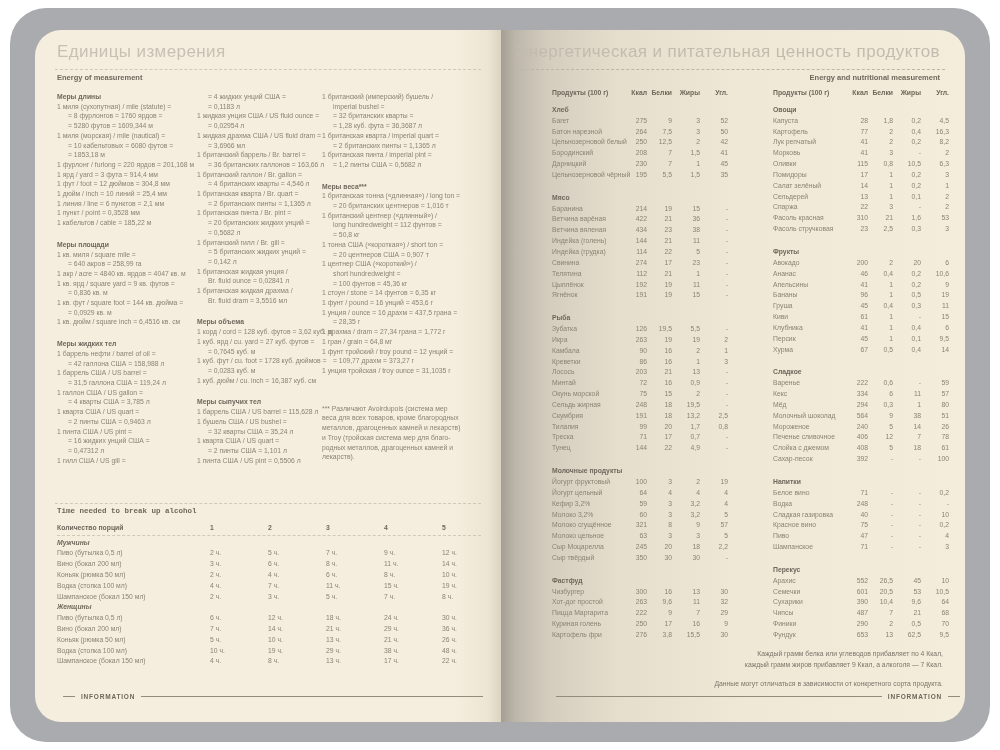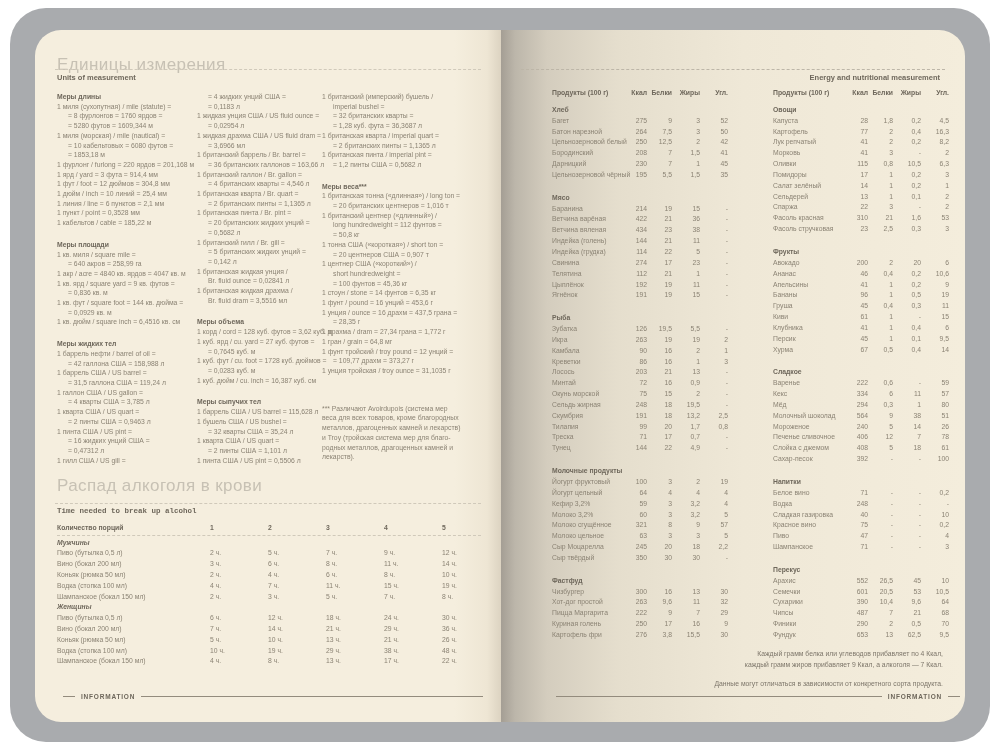--- a/index.html
+++ b/index.html
@@ -42,23 +42,23 @@
   .fline{border-top:1px solid #938b7d;height:0;}
   .fline.short{width:12px;}
   .fline.long{flex:1;}
 </style>
 </head>
 <body>
 
 <div class="cover"></div>
 
 <div class="page page-left">
-  <div class="big-title" style="left:22px;top:12px;margin-top:13px;">Единицы измерения</div>
+  <div class="big-title" style="left:22px;top:12px;">Единицы измерения</div>
   <div class="rule" style="left:20px;top:39px;width:426px;"></div>
-  <div class="sub" style="left:22px;top:43px;">Units of measurement</div>
+  <div class="sub" style="left:22px;top:43px;">Energy of measurement</div>
 
   <div class="mcol" style="left:22px;width:140px;">
       <div class="s">Меры длины</div>
       <div>1 миля (сухопутная) / mile (statute) =</div>
       <div class="c">= 8 фурлонгов = 1760 ярдов =</div>
       <div class="c">= 5280 футов = 1609,344 м</div>
       <div>1 миля (морская) / mile (nautical) =</div>
       <div class="c">= 10 кабельтовых = 6080 футов =</div>
       <div class="c">= 1853,18 м</div>
       <div>1 фурлонг / furlong = 220 ярдов = 201,168 м</div>
@@ -159,21 +159,20 @@
       <div class="c">= 109,77 драхм = 373,27 г</div>
       <div>1 унция тройская / troy ounce = 31,1035 г</div>
       <div class="N">*** Различают Avoirdupois (система мер</div>
       <div>веса для всех товаров, кроме благородных</div>
       <div>металлов, драгоценных камней и лекарств)</div>
       <div>и Troy (тройская система мер для благо-</div>
       <div>родных металлов, драгоценных камней и</div>
       <div>лекарств).</div>
     </div>
 
-  <div class="big-title" style="left:22px;top:446px;">Распад алкоголя в крови</div>
   <div class="rule" style="left:20px;top:473px;width:426px;"></div>
   <div class="sub" style="left:22px;top:477px;font-family:Liberation Mono, monospace;">Time needed to break up alcohol</div>
 
   <div class="alc" id="alc-table">
       <div class="alc-row alc-head">
         <div>Количество порций</div>
         <div>1</div>
         <div>2</div>
         <div>3</div>
         <div>4</div>
@@ -265,20 +264,21 @@
     </div>
 
   <div class="footer" style="left:28px;width:420px;">
     <div class="fline short"></div>
     <span>INFORMATION</span>
     <div class="fline long"></div>
   </div>
 </div>
 
 <div class="page page-right">
+  <div class="big-title" style="right:25px;top:12px;color:#c2bcaf;">Энергетическая и питательная ценность продуктов</div>
   <div class="rule" style="left:20px;top:39px;width:424px;"></div>
   <div class="sub" style="right:25px;top:43px;">Energy and nutritional measurement</div>
 
   <div class="food-table" style="left:51px;">
       <div class="food-row food-head">
         <div>Продукты (100 г)</div>
         <div class="num">Ккал</div>
         <div class="num">Белки</div>
         <div class="num">Жиры</div>
         <div class="num">Угл.</div>

